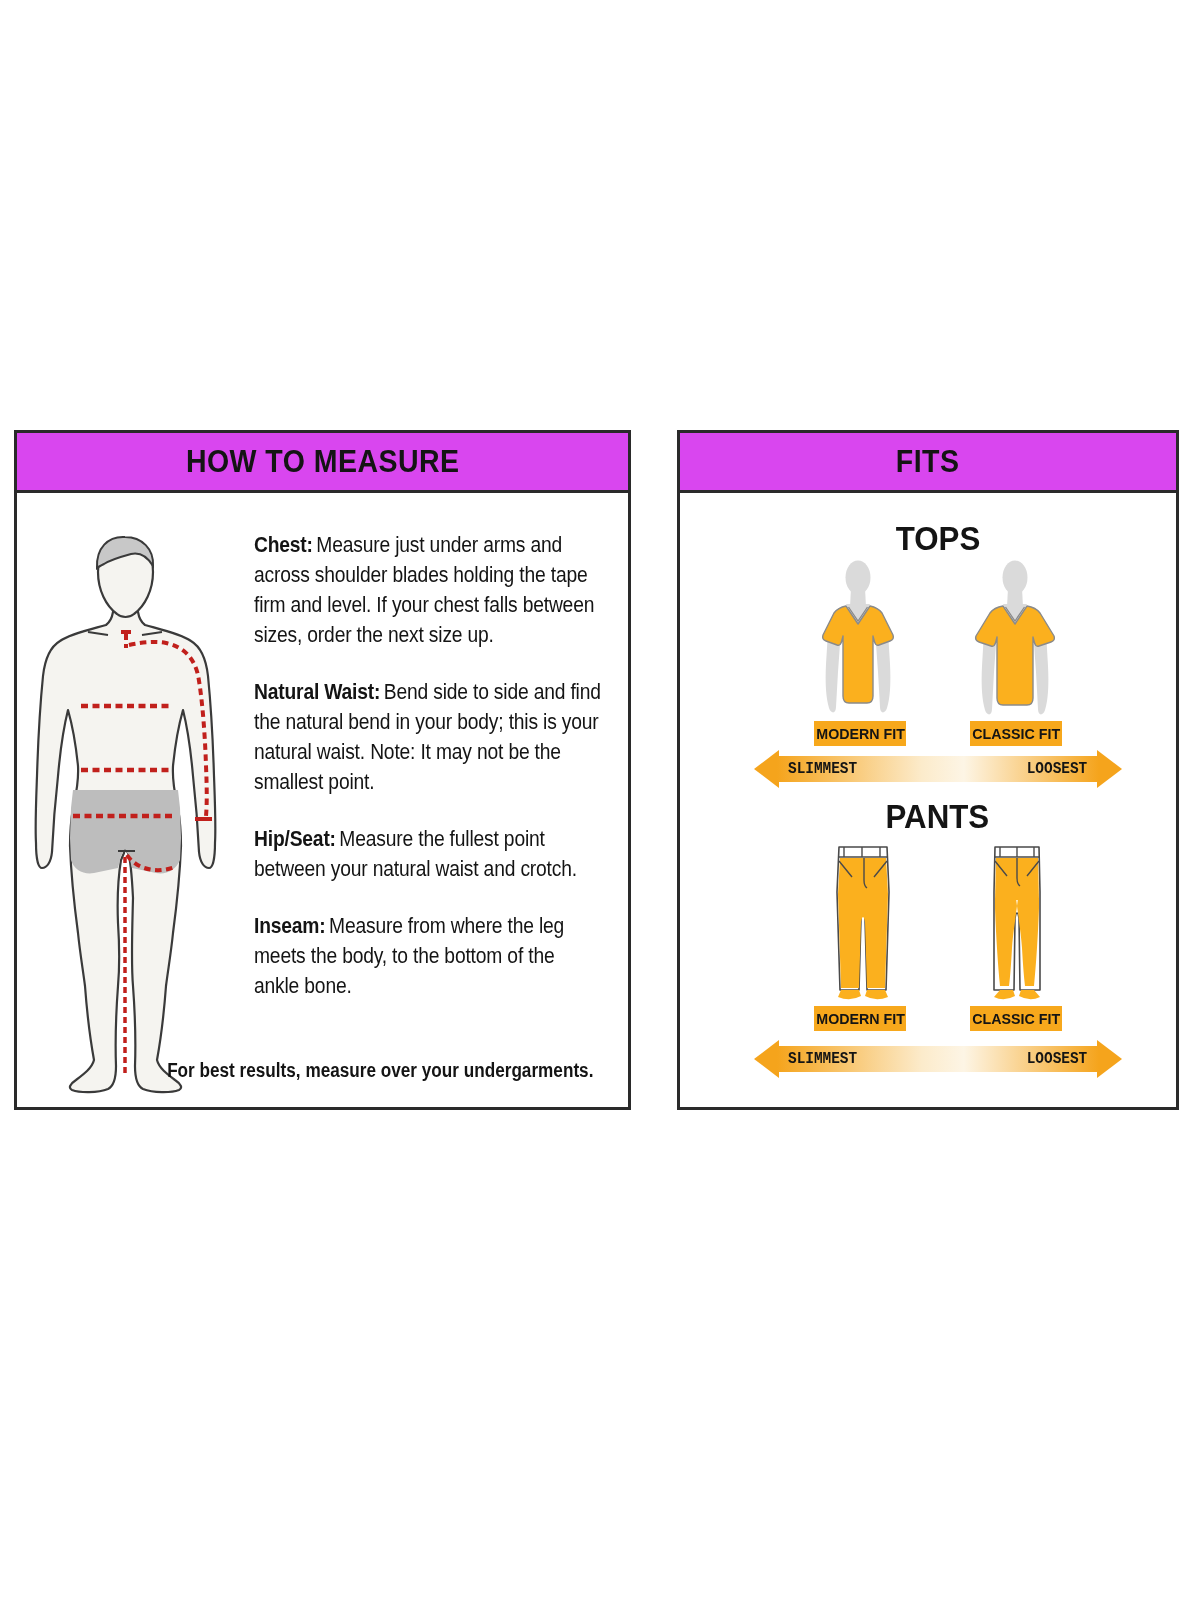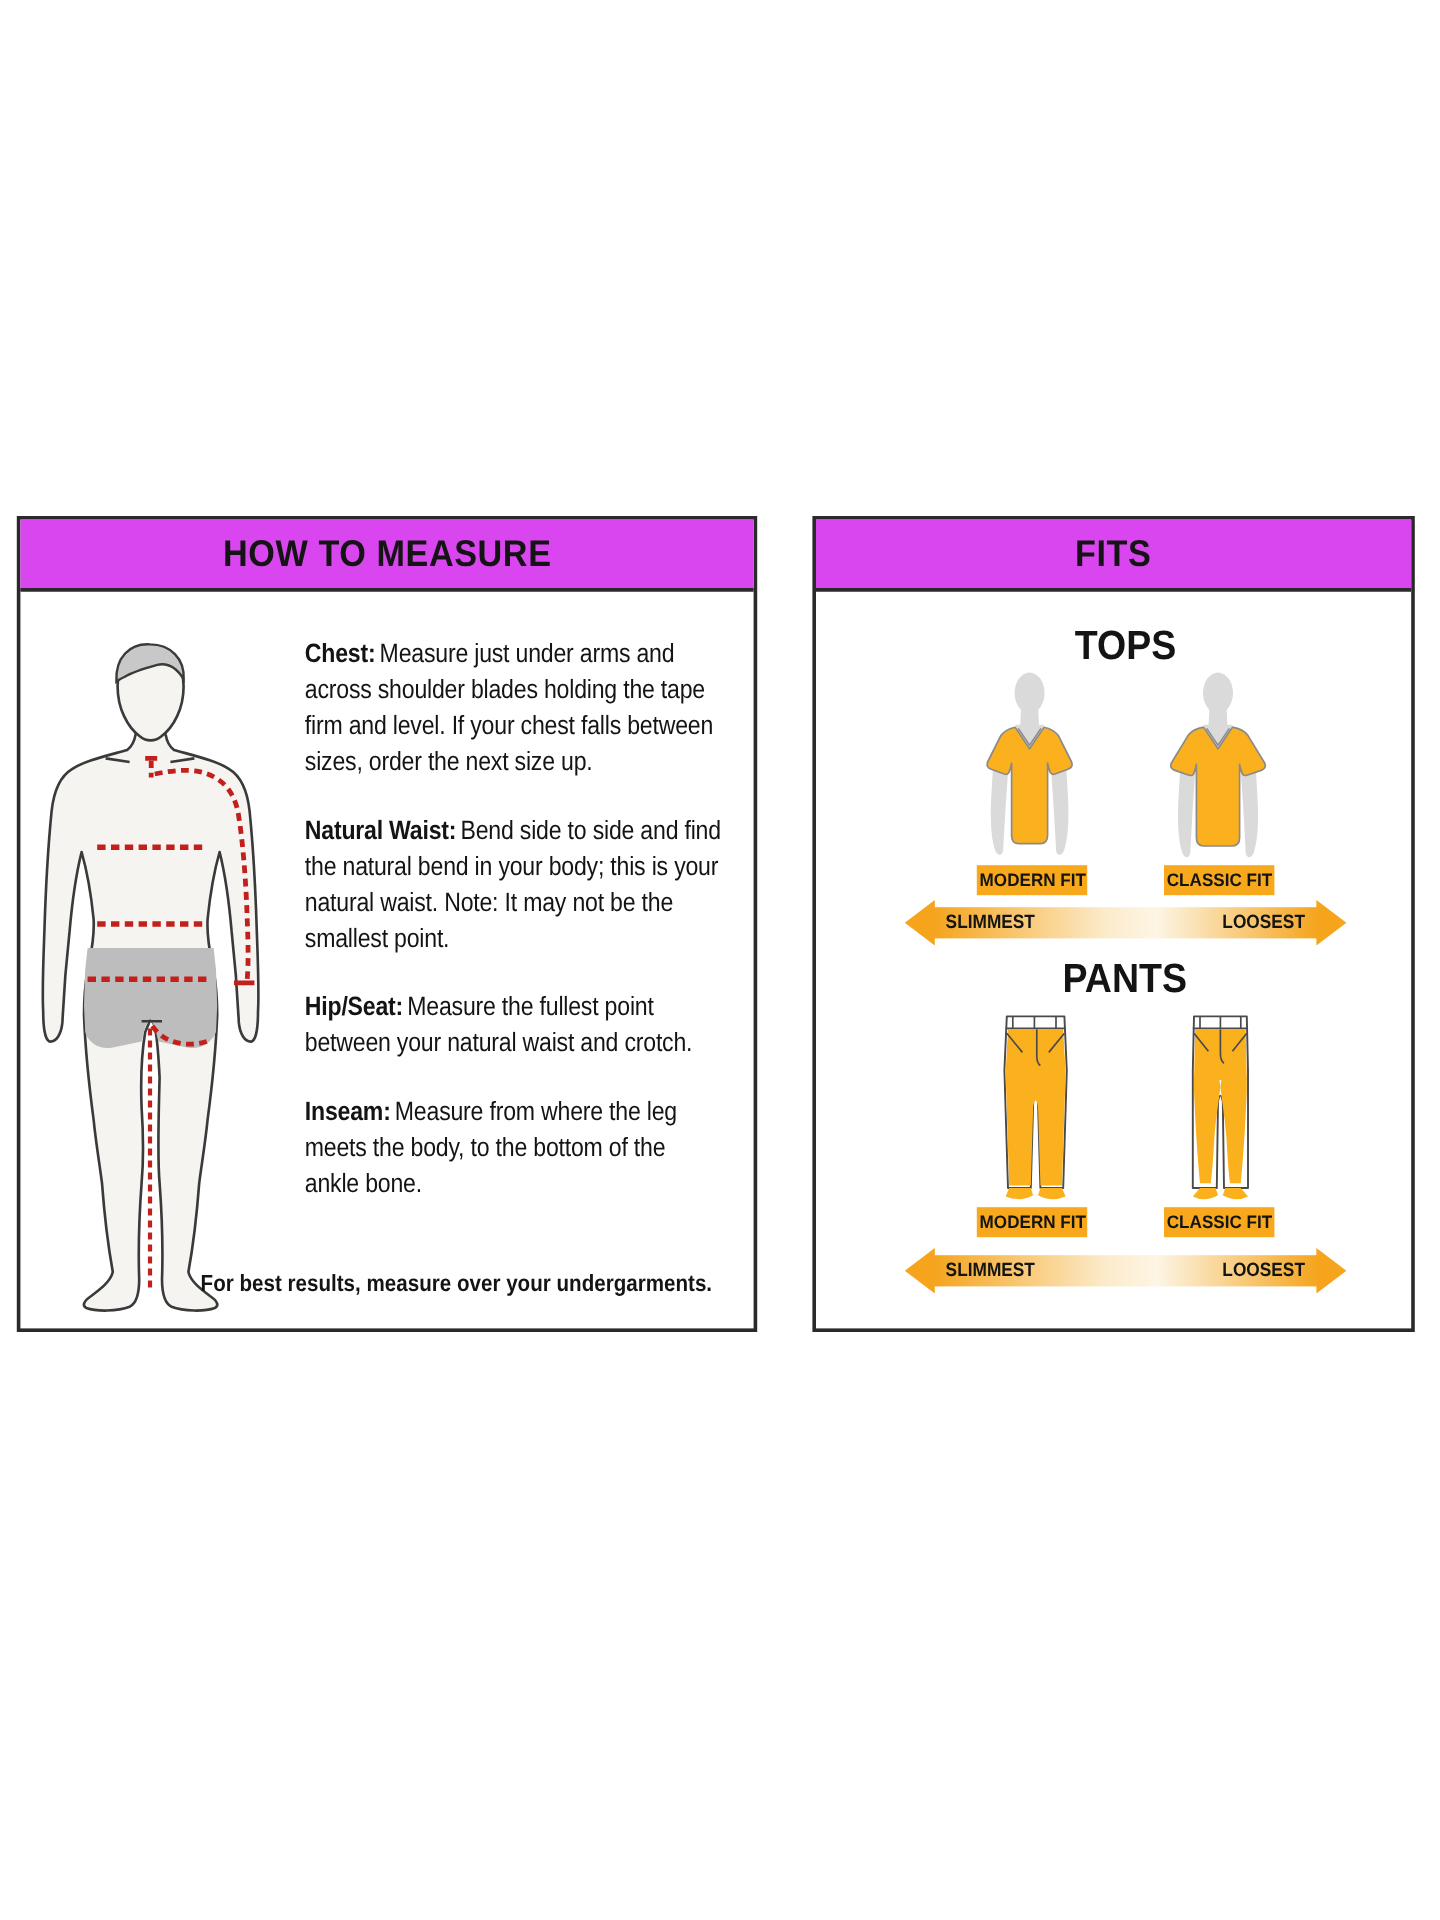--- a/index.html
+++ b/index.html
@@ -34,21 +34,21 @@
   .fits-body { display:flex; flex-direction:column; align-items:center;padding-left:19px; }
   .group-title { margin:14px 0 0 0; font-size:34px; line-height:36px; font-weight:bold; transform:scaleX(0.92); }
   .group-title.pants { margin-top:10px; }
   .figrow { display:flex; align-items:flex-end; }
   .tops-row { margin-top:4px; gap:71px; height:158px; }
   .pants-row { margin-top:11px; gap:94px; height:157px; }
   .labelrow { display:flex; gap:64px; margin-top:3px; }
   .labelrow.pants { margin-top:4px; }
   .fit-label { width:92px; height:25px; background:#F7A81C; display:flex; align-items:center; justify-content:flex-start; }
   .fit-label span { font-size:15px; font-weight:bold; white-space:nowrap; transform:scaleX(0.95); }
-  .scale-arrow { position:relative; width:368px; height:38px; margin-top:4px; }
+  .scale-arrow { position:relative; width:368px; height:38px; margin-top:4px;font-family:Liberation Mono, monospace; }
   .scale-arrow.pants { margin-top:9px; }
   .scale-arrow svg { position:absolute; left:0; top:0; }
   .scale-text { position:absolute; top:50%; font-size:16px; font-weight:bold; white-space:nowrap; }
   .scale-text.left  { left:34px;  transform:translateY(-50%) scaleX(0.9); transform-origin:left center; }
   .scale-text.right { right:34px; transform:translateY(-50%) scaleX(0.9); transform-origin:right center; }
 </style>
 </head>
 <body>
 
 <div class="canvas">

